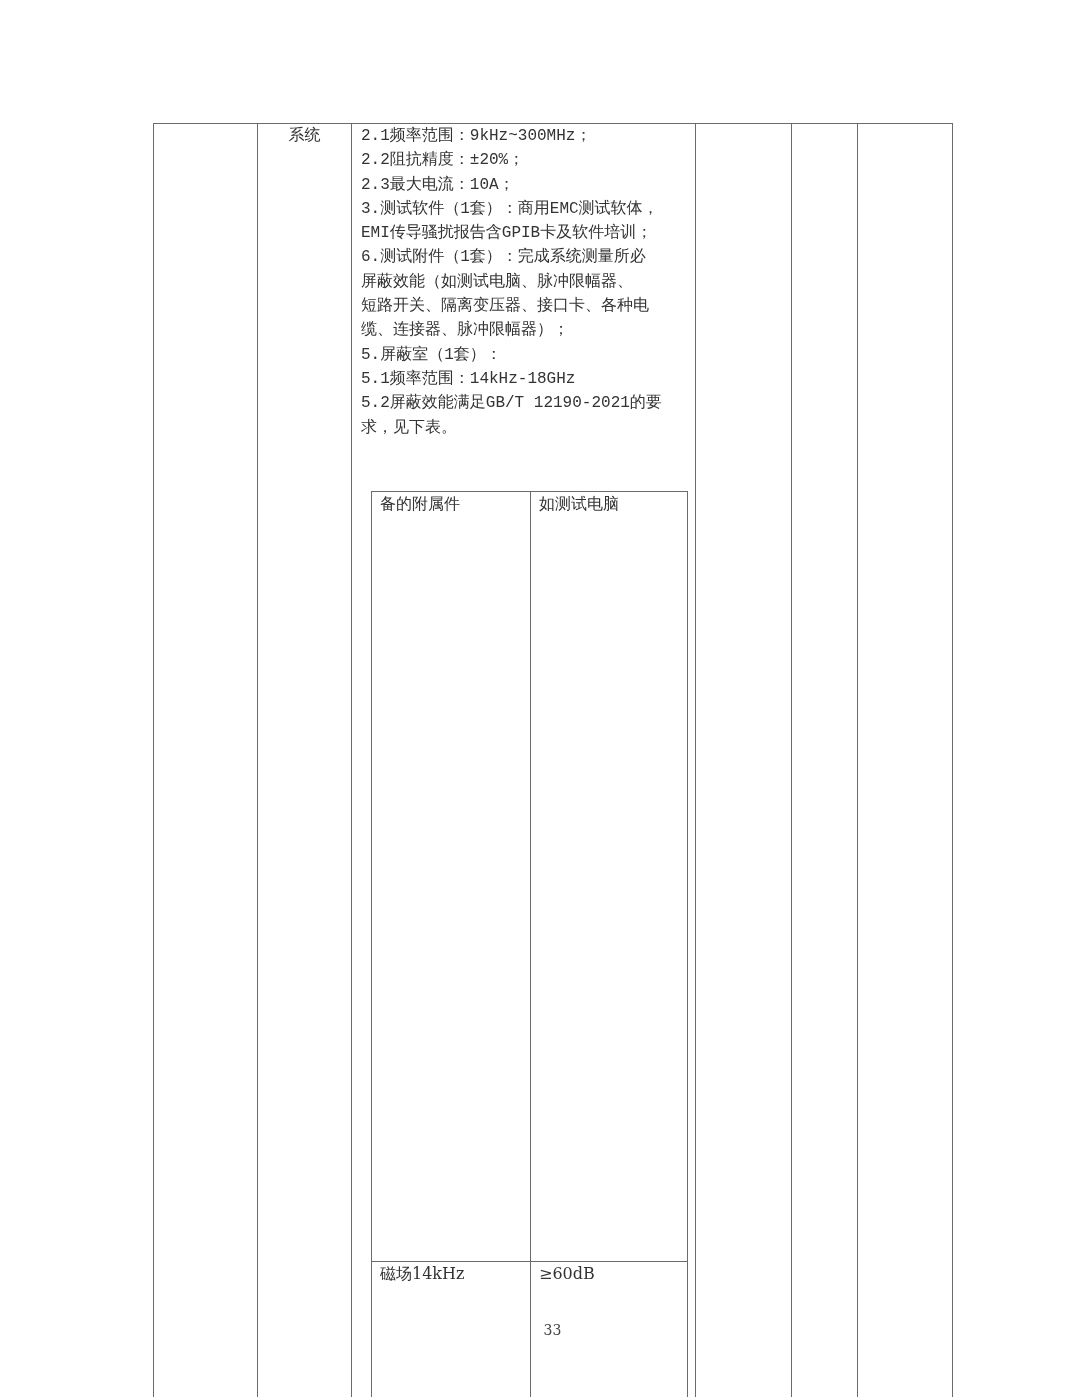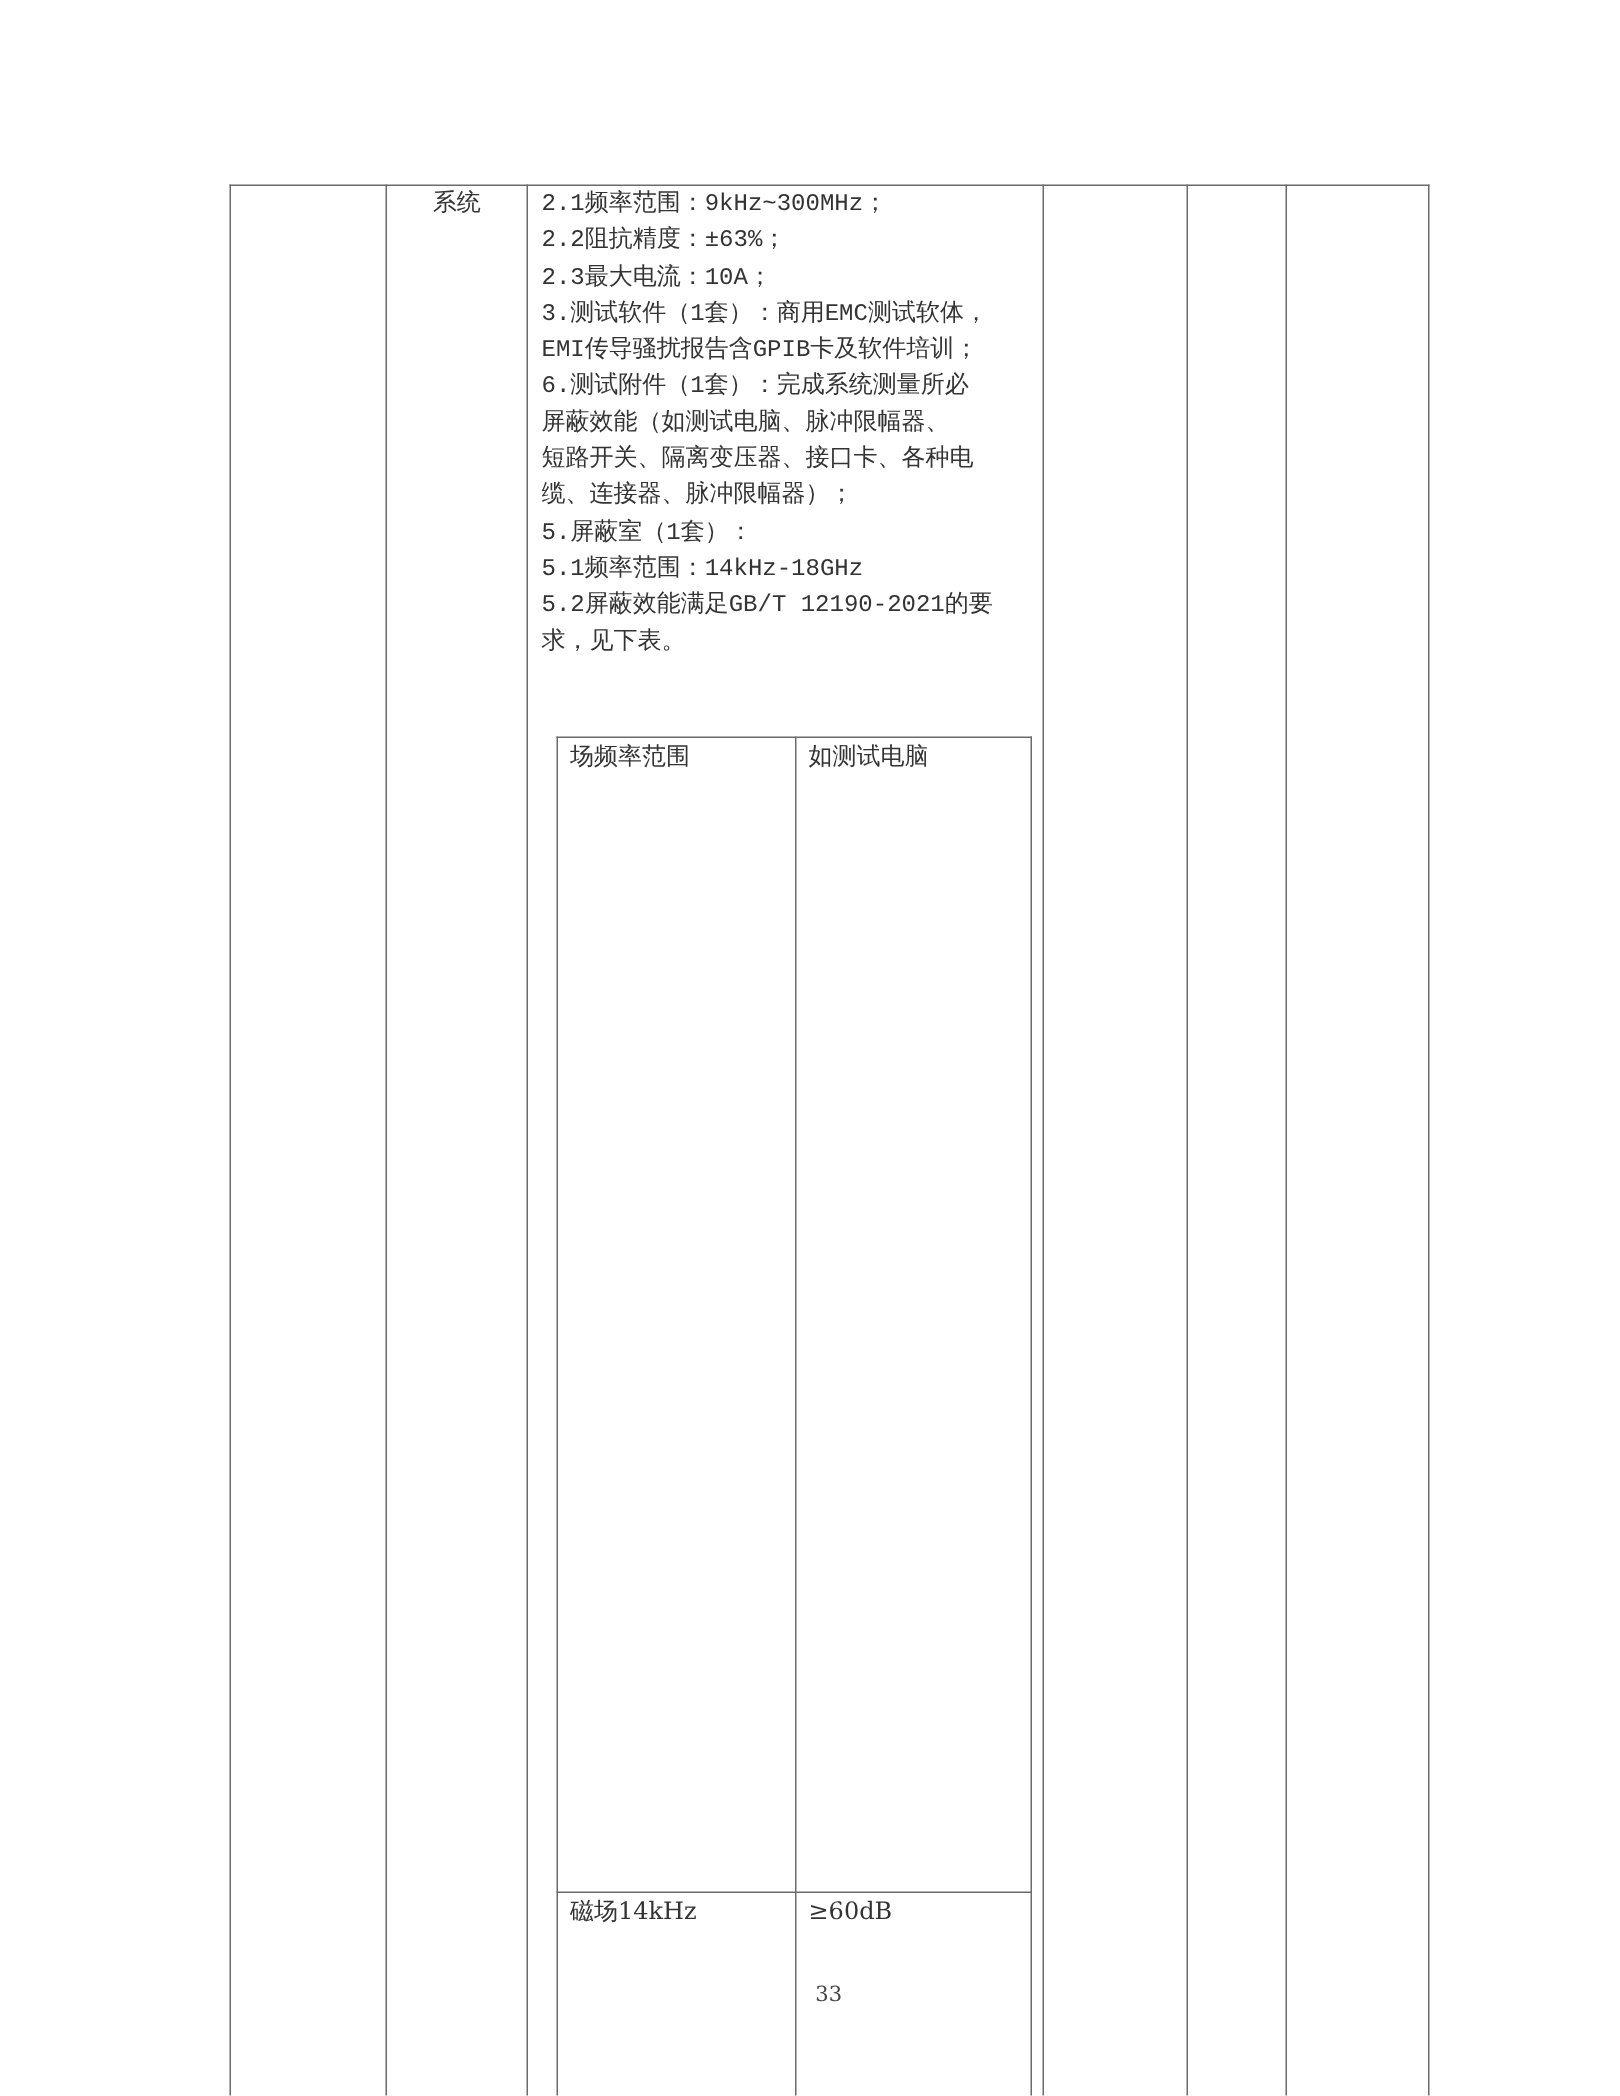--- a/index.html
+++ b/index.html
@@ -60,38 +60,38 @@
   </colgroup>
 
   <tbody>
       <tr class="row1">
     <td class="center"></td>
     <td class="name-cell">
       <span class="line">系统</span>
     </td>
     <td class="spec-cell">
       <span class="line">2.1频率范围：9kHz~300MHz；</span>
-      <span class="line">2.2阻抗精度：±63%；</span>
+      <span class="line">2.2阻抗精度：±20%；</span>
       <span class="line">2.3最大电流：10A；</span>
       <span class="line">3.测试软件（1套）：商用EMC测试软体，</span>
       <span class="line">EMI传导骚扰报告含GPIB卡及软件培训；</span>
       <span class="line">6.测试附件（1套）：完成系统测量所必</span>
       <span class="line">屏蔽效能（如测试电脑、脉冲限幅器、</span>
       <span class="line">短路开关、隔离变压器、接口卡、各种电</span>
       <span class="line">缆、连接器、脉冲限幅器）；</span>
       <span class="line">5.屏蔽室（1套）：</span>
       <span class="line">5.1频率范围：14kHz-18GHz</span>
       <span class="line">5.2屏蔽效能满足GB/T 12190-2021的要</span>
       <span class="line">求，见下表。</span>
       <div class="spacer"></div>
 
       <table class="inner">
         <tbody>
               <tr>
-          <td class="k">场频率范围</td>
+          <td class="k">备的附属件</td>
           <td>如测试电脑</td>
         </tr>
         <tr>
           <td class="k">磁场14kHz</td>
           <td>≥60dB</td>
         </tr>
 
       </tbody>
           </table>
 

